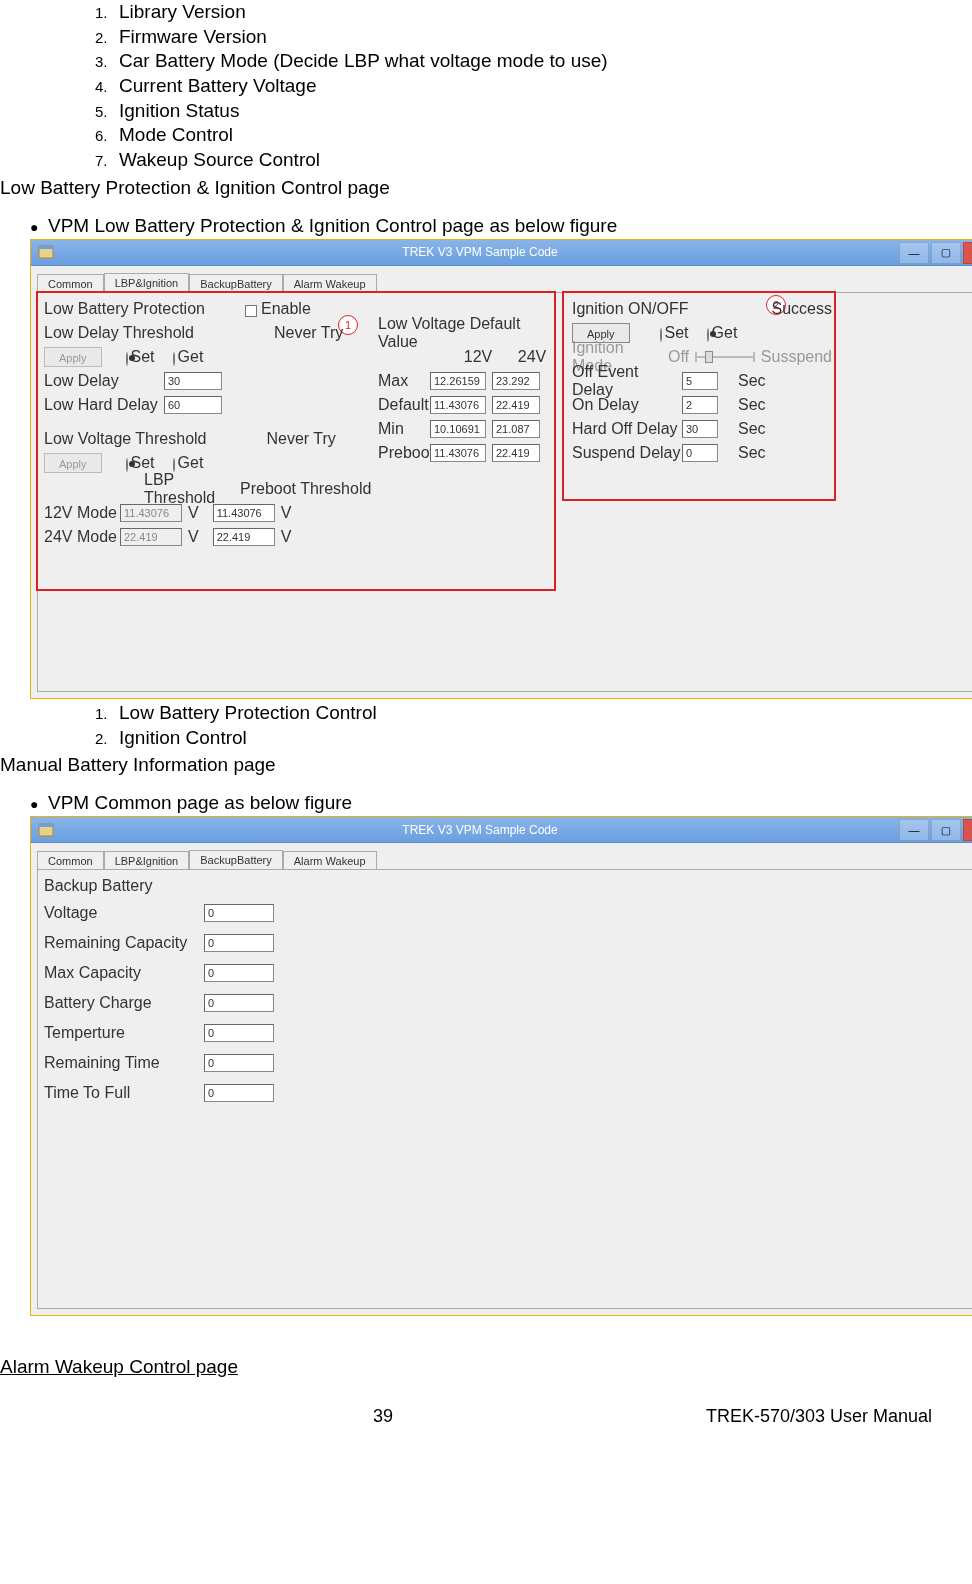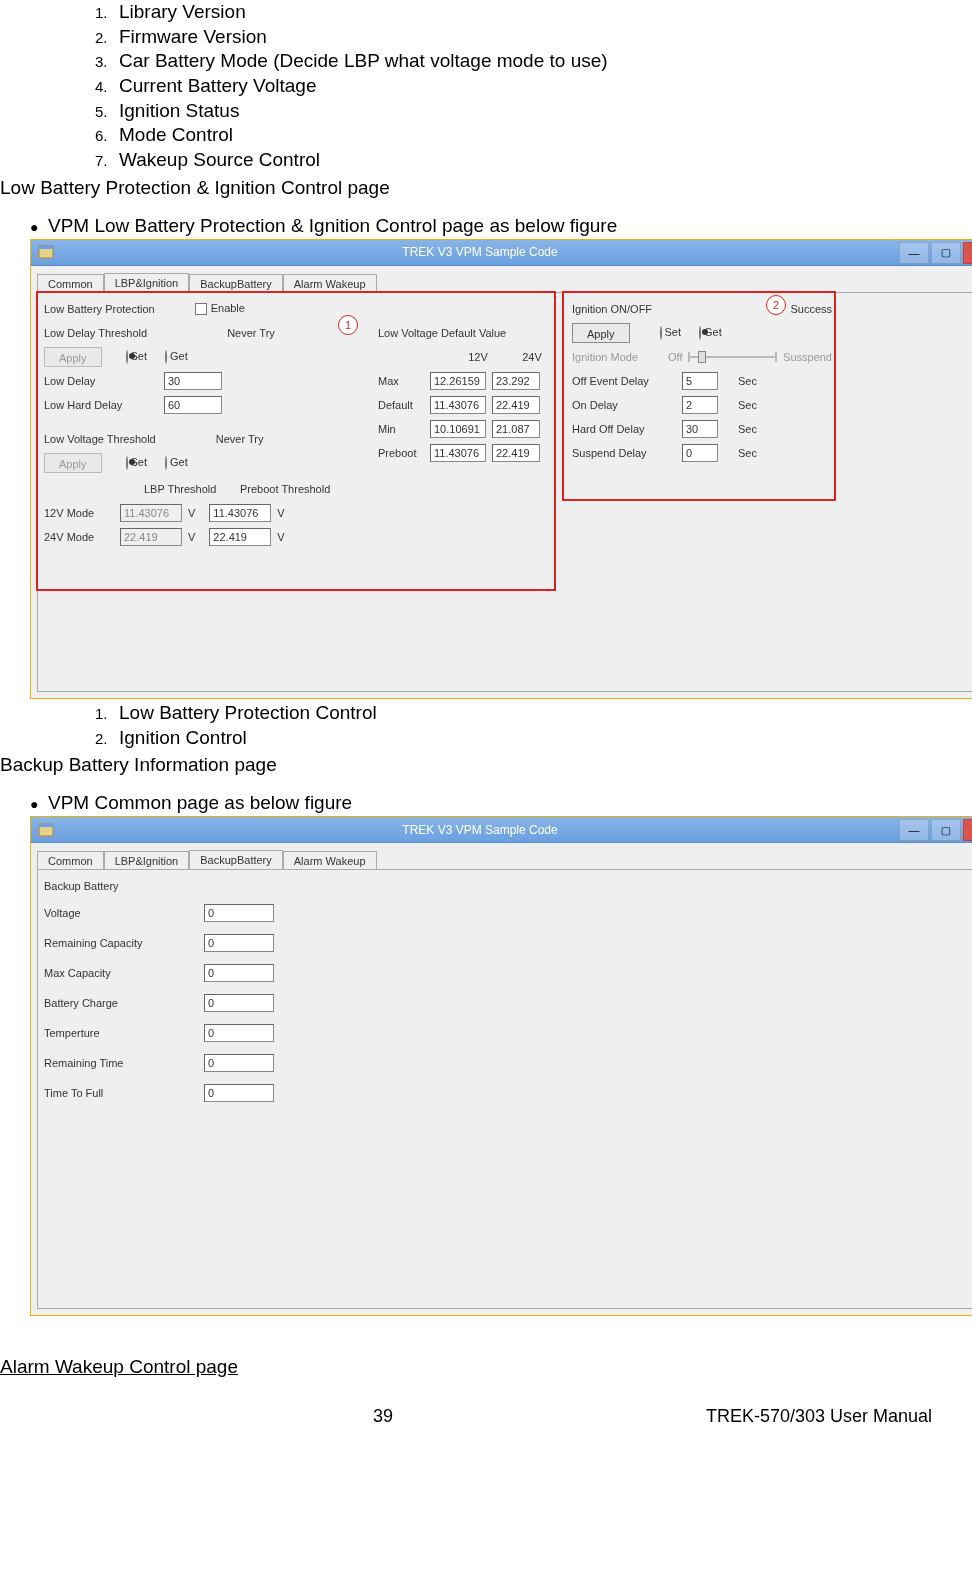--- a/index.html
+++ b/index.html
@@ -34,21 +34,21 @@
   .tab { padding:3px 10px 3px 10px; border:1px solid #aaa; border-bottom:none; background:#efefef; margin-right:0; font-size:11px; color:#333; position:relative; top:1px;}
   .tab.active { background:#efefef; border:1px dotted #666; outline:1px solid #aaa; outline-offset:-1px;}
   .tabcontent { border:1px solid #aaa; background:#efefef; padding:8px 10px; min-height:380px; position:relative;}
 
   .screenshot.first .tabcontent { height:400px; }
   .screenshot.second .tabcontent { height:440px; }
 
   .redbox { position:absolute; border:2px solid #d22; }
   .callout { position:absolute; width:20px; height:20px; border:1.5px solid #d22; border-radius:50%; display:flex; align-items:center; justify-content:center; color:#d22; font-size:11px; background:#fff;}
 
-  .lbl { color:#333; font-size:11px; }
+  .lbl { color:#333; font-size:16px; }
   .btn { border:1px solid #888; background:#e9e9e9; padding:2px 14px; font-size:11px; color:#333; display:inline-block; cursor:pointer; height:20px; line-height:16px;}
   .btn.dis { color:#999; border-color:#bbb; }
   .inpt { border:1px solid #888; border-top-color:#666; border-left-color:#666; background:#fff; height:18px; padding:1px 3px; font-size:11px; color:#333; width:58px;}
   .inpt.ro { background:#efefef; color:#888;}
   .radio { appearance:none; width:12px; height:12px; border:1px solid #777; border-radius:50%; position:relative; margin:0 3px 0 0; vertical-align:middle;}
   .radio.checked::after{ content:""; position:absolute; top:2px; left:2px; width:6px; height:6px; background:#333; border-radius:50%;}
   .chk { width:12px; height:12px; border:1px solid #777; background:#fff; display:inline-block; vertical-align:middle; margin-right:4px;}
   
   
   .frow { display:flex; align-items:center; height:24px; }
@@ -262,21 +262,21 @@
     <div class="row">
         <span class="n">1.</span>
         <span class="t">Low Battery Protection Control</span>
       </div>
     <div class="row">
         <span class="n">2.</span>
         <span class="t">Ignition Control</span>
       </div>
   </div>
 
-  <div class="sec-head">Backup Battery Information page</div>
+  <div class="sec-head">Manual Battery Information page</div>
 
   <div class="bullet-row">
     <span class="bullet">●</span>
       <span class="bullet-text">VPM Common page as below figure</span>
   </div>
 
   <div class="screenshot second">
     <div class="titlebar">
       <span class="icon">
         <svg viewBox="0 0 16 16">

